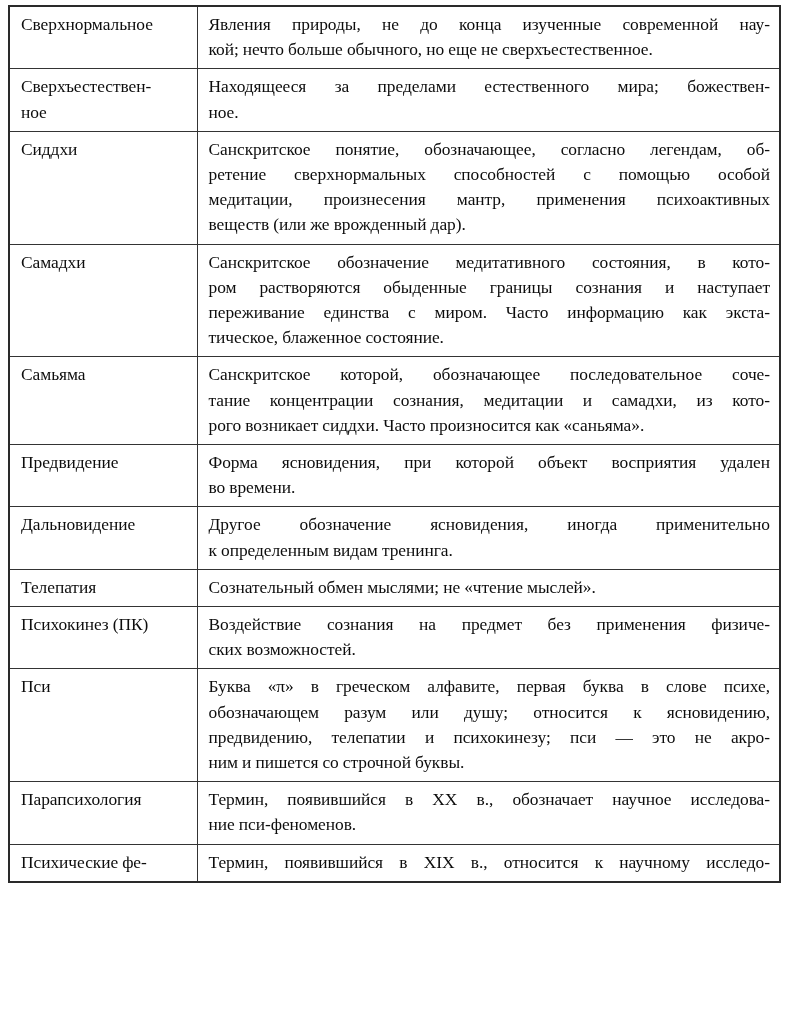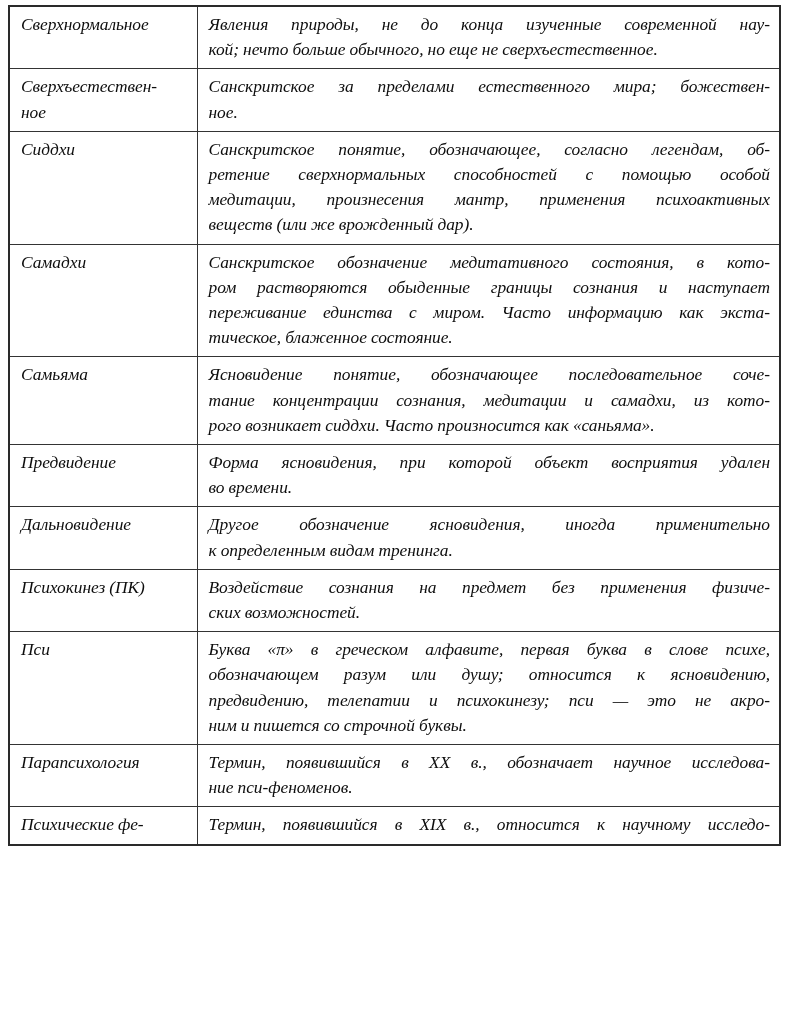--- a/index.html
+++ b/index.html
@@ -12,21 +12,20 @@
     height: 1011px;
     font-family: "Liberation Serif", "DejaVu Serif", serif;
     color: #0d0d0d;
     overflow: hidden;
   }
   .page {
     position: relative;
     width: 730px;
     height: 1011px;
     box-sizing: border-box;
-    font-style: italic;
   }
   table.glossary {
     position: absolute;
     left: 8px;
     top: 5px;
     width: 771px;
     border-collapse: collapse;
     table-layout: fixed;
     border: 2px solid #2a2a2a;
   }
@@ -88,21 +87,21 @@
             <span class="ln">Явления природы, не до конца изученные современной нау-</span>
             <span class="ln last">кой; нечто больше обычного, но еще не сверхъестественное.</span>
           </td>
         </tr>
         <tr>
           <td class="term">
             <span class="ln">Сверхъестествен-</span>
             <span class="ln last">ное</span>
           </td>
           <td class="def">
-            <span class="ln">Санскритское за пределами естественного мира; божествен-</span>
+            <span class="ln">Находящееся за пределами естественного мира; божествен-</span>
             <span class="ln last">ное.</span>
           </td>
         </tr>
         <tr>
           <td class="term">
             <span class="ln last">Сиддхи</span>
           </td>
           <td class="def">
             <span class="ln">Санскритское понятие, обозначающее, согласно легендам, об-</span>
             <span class="ln">ретение сверхнормальных способностей с помощью особой</span>
@@ -119,41 +118,49 @@
             <span class="ln">ром растворяются обыденные границы сознания и наступает</span>
             <span class="ln">переживание единства с миром. Часто информацию как экста-</span>
             <span class="ln last">тическое, блаженное состояние.</span>
           </td>
         </tr>
         <tr>
           <td class="term">
             <span class="ln last">Самьяма</span>
           </td>
           <td class="def">
-            <span class="ln">Ясновидение понятие, обозначающее последовательное соче-</span>
+            <span class="ln">Санскритское которой, обозначающее последовательное соче-</span>
             <span class="ln">тание концентрации сознания, медитации и самадхи, из кото-</span>
             <span class="ln last">рого возникает сиддхи. Часто произносится как «саньяма».</span>
           </td>
         </tr>
         <tr>
           <td class="term">
             <span class="ln last">Предвидение</span>
           </td>
           <td class="def">
             <span class="ln">Форма ясновидения, при которой объект восприятия удален</span>
             <span class="ln last">во времени.</span>
           </td>
         </tr>
         <tr>
           <td class="term">
             <span class="ln last">Дальновидение</span>
           </td>
           <td class="def">
             <span class="ln">Другое обозначение ясновидения, иногда применительно</span>
             <span class="ln last">к определенным видам тренинга.</span>
+          </td>
+        </tr>
+        <tr>
+          <td class="term">
+            <span class="ln last">Телепатия</span>
+          </td>
+          <td class="def">
+            <span class="ln last">Сознательный обмен мыслями; не «чтение мыслей».</span>
           </td>
         </tr>
         <tr>
           <td class="term">
             <span class="ln last">Психокинез (ПК)</span>
           </td>
           <td class="def">
             <span class="ln">Воздействие сознания на предмет без применения физиче-</span>
             <span class="ln last">ских возможностей.</span>
           </td>

